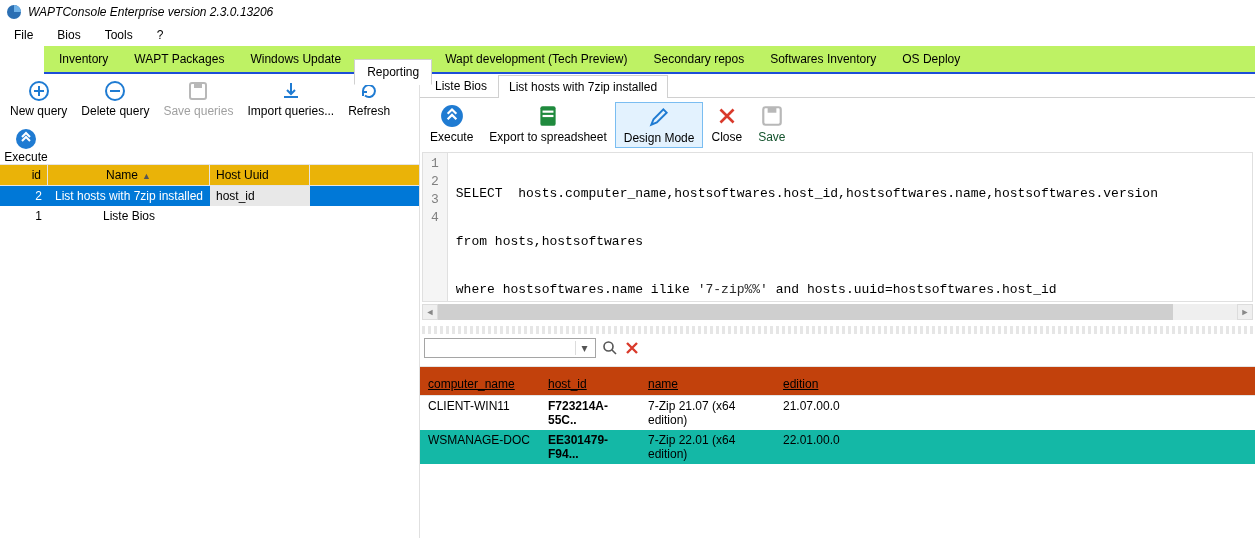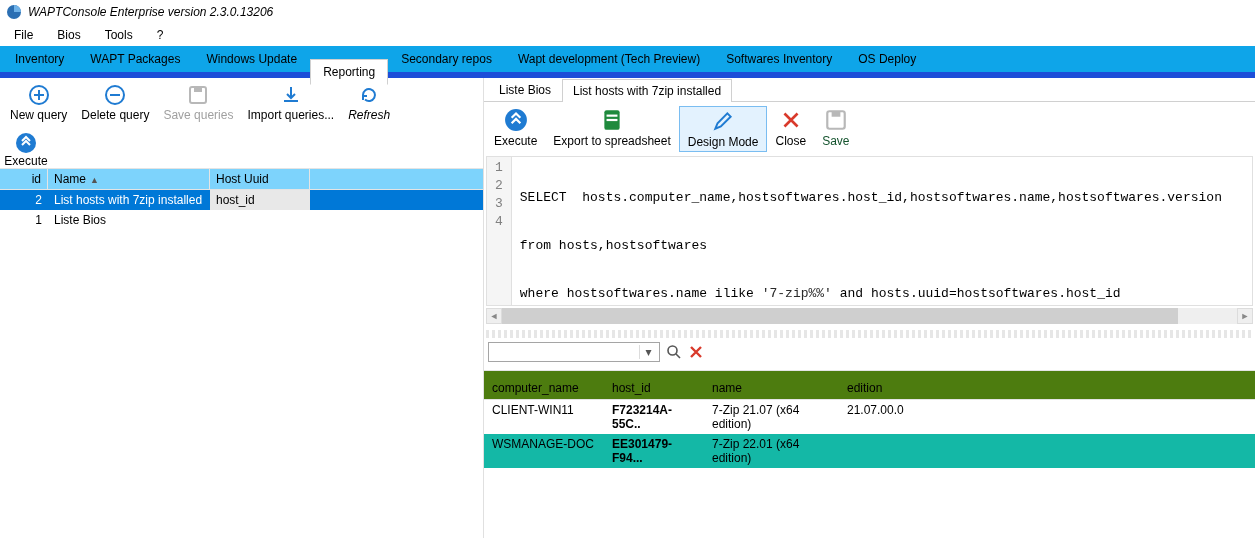--- a/index.html
+++ b/index.html
@@ -1,41 +1,41 @@
 <!DOCTYPE html>
 <html><head>
 <meta charset="utf-8">
 <style>
 * { box-sizing: border-box; margin: 0; padding: 0; }
 body { font-family: "Segoe UI", Tahoma, sans-serif; font-size: 12px; color: #000; background: #fff; width: 1255px; height: 538px; overflow: hidden; display: flex; flex-direction: column; }
 .titlebar { display: flex; align-items: center; padding: 4px 6px; gap: 6px; font-style: italic; }
 .app-icon { width: 16px; height: 16px; }
 .menubar { display: flex; gap: 4px; padding: 0 4px; font-size: 12px; }
 .menubar span { padding: 4px 10px; cursor: default; }
-.tabstrip { display: flex; border-bottom: 6px solid #1d4ed8; background: #0ea5e9; padding-left: 2px; }
+.tabstrip { display: flex; border-bottom: 2px solid #1d4ed8; background: #bef264; padding-left: 2px; margin-left: 44px; }
 .tab { padding: 5px 12px; border: 1px solid transparent; border-bottom: none; margin-right: 0; cursor: default; }
 .tab.active { background: #fff; border-color: #d0d0d0; border-top: 1px solid #d0d0d0; border-bottom: 1px solid #fff; position: relative; top: 13px; }
 .maincols { display: flex; flex: 1; overflow: hidden; }
-.leftcol { width: 484px; display: flex; flex-direction: column; border-right: 1px solid #e0e0e0; }
+.leftcol { width: 420px; display: flex; flex-direction: column; border-right: 1px solid #e0e0e0; }
 .rightcol { flex: 1; display: flex; flex-direction: column; overflow: hidden; }
 .toolbar { display: flex; align-items: flex-start; padding: 4px 4px 6px 4px; gap: 2px; }
 .tbtn { display: flex; flex-direction: column; align-items: center; justify-content: flex-start; padding: 2px 6px; min-width: 62px; cursor: default; }
-.tbtn.small { min-width: 48px; font-style: italic; }
+.tbtn.small { min-width: 48px; }
 .tbtn .lbl { margin-top: 2px; text-align: center; font-size: 12px; }
 .tbtn.disabled .lbl { color: #a0a0a0; }
 .sec-toolbar { display:flex; align-items:center; padding:2px 2px 0 2px;}
 .sec-tbtn { display:flex; flex-direction:column; align-items:center; min-width:48px;}
 .left-table { display: flex; flex-direction: column; font-size: 12px; }
-.lt-head { display: flex; background: #7dd3fc; border-top: 1px solid #e4e4e4; border-bottom: 1px solid #e4e4e4; }
+.lt-head { display: flex; background: #eab308; border-top: 1px solid #e4e4e4; border-bottom: 1px solid #e4e4e4; }
 .lt-head .c { padding: 3px 6px; border-right: 1px solid #e4e4e4; }
 .lt-row { display: flex; }
 .lt-row .c { padding: 3px 6px; }
 .lt-row.sel { background: #0078d7; color: #fff; }
 .lt-head .c0,.lt-row .c0 { width: 48px; text-align: right; }
-.lt-head .c1,.lt-row .c1 { width: 162px; }
+.lt-head .c1,.lt-row .c1 { width: 162px; text-align: center; }
 .lt-head .c2,.lt-row .c2 { width: 100px; }
 .lt-head .sort { margin-left: 4px; color: #555; font-size: 9px; }
 .r-tabs { display: flex; border-bottom: 1px solid #d0d0d0; padding-left: 4px; }
 .rtab { padding: 4px 10px; border: 1px solid transparent; border-bottom: none; cursor: default; }
 .rtab.active { background: #fff; border-color: #d0d0d0; position: relative; top: 1px; }
 .r-toolbar { display: flex; align-items: flex-start; padding: 4px 2px; gap: 0; }
 .r-tbtn { display: flex; flex-direction: column; align-items: center; padding: 2px 8px; cursor: default; }
 .r-tbtn .lbl { margin-top: 2px; font-size: 12px; }
 .r-tbtn.active { background: #e3f2fe; border: 1px solid #7abdf1; }
 .r-tbtn.disabled .lbl { color: #14532d; }
@@ -49,21 +49,21 @@
 .hscroll { height: 16px; margin: 2px 2px 6px 2px; display: flex; align-items: center; }
 .hscroll .arrow { width: 16px; height: 16px; background: #efefef; border: 1px solid #dcdcdc; display: flex; align-items: center; justify-content: center; font-size: 9px; color: #888; }
 .hscroll .track { flex: 1; background: #efefef; height: 16px; position: relative; }
 .hscroll .thumb { position: absolute; left: 0; top: 0; width: 92%; height: 16px; background: #cfcfcf; }
 .grip { height: 8px; background: repeating-linear-gradient(90deg, #e6e6e6 0 3px, #fff 3px 6px); margin: 0 2px; }
 .searchbar { display: flex; align-items: center; gap: 6px; padding: 4px 4px; }
 .searchbar .combo { display: flex; align-items: center; border: 1px solid #a5a5a5; height: 20px; width: 172px; }
 .searchbar .combo input { border: none; outline: none; width: 150px; padding: 0 4px; font-size: 12px; }
 .searchbar .combo .dd { width: 18px; text-align: center; color: #555; border-left: 1px solid #dcdcdc; }
 .restable { flex: 1; border-top: 1px solid #e4e4e4; margin-top: 4px; display: flex; flex-direction: column; }
-.rt-head { display: flex; border-bottom: 1px solid #e4e4e4; background: #4d7c0f; }
+.rt-head { display: flex; border-bottom: 1px solid #e4e4e4; background: #c2410c; text-decoration: underline; }
 .rt-head .rc { padding: 10px 8px 4px 8px; font-size: 12px; }
 .rt-row { display: flex; }
 .rt-row .rc { padding: 3px 8px; font-size: 12px; }
 .rt-row.alt { background: #14b8a6; }
 .rc0 { width: 120px; }
 .rc1 { width: 100px; font-weight: bold; }
 .rc2 { width: 135px; }
 .rc3 { width: 100px; }
 svg { display: block; }
 </style>
@@ -85,22 +85,22 @@
   <span>Bios</span>
   <span>Tools</span>
   <span>?</span>
 </div>
 
 <div class="tabstrip">
   <div class="tab">Inventory</div>
   <div class="tab">WAPT Packages</div>
   <div class="tab">Windows Update</div>
   <div class="tab active">Reporting</div>
+  <div class="tab">Wapt development (Tech Preview)</div>
   <div class="tab">Secondary repos</div>
-  <div class="tab">Wapt development (Tech Preview)</div>
   <div class="tab">Softwares Inventory</div>
   <div class="tab">OS Deploy</div>
 </div>
 
 <div class="maincols">
 
   <div class="leftcol">
     <div class="toolbar">
       <div class="tbtn">
         <span>
@@ -284,16 +284,17 @@
       <div class="rt-row">
         <div class="rc rc0">CLIENT-WIN11</div>
         <div class="rc rc1">F723214A-55C..</div>
         <div class="rc rc2">7-Zip 21.07 (x64 edition)</div>
         <div class="rc rc3">21.07.00.0</div>
       </div>
       <div class="rt-row alt">
         <div class="rc rc0">WSMANAGE-DOC</div>
         <div class="rc rc1">EE301479-F94...</div>
         <div class="rc rc2">7-Zip 22.01 (x64 edition)</div>
+        <div class="rc rc3">22.01.00.0</div>
       </div>
     </div>
   </div>
 </div>
 
 </body></html>

